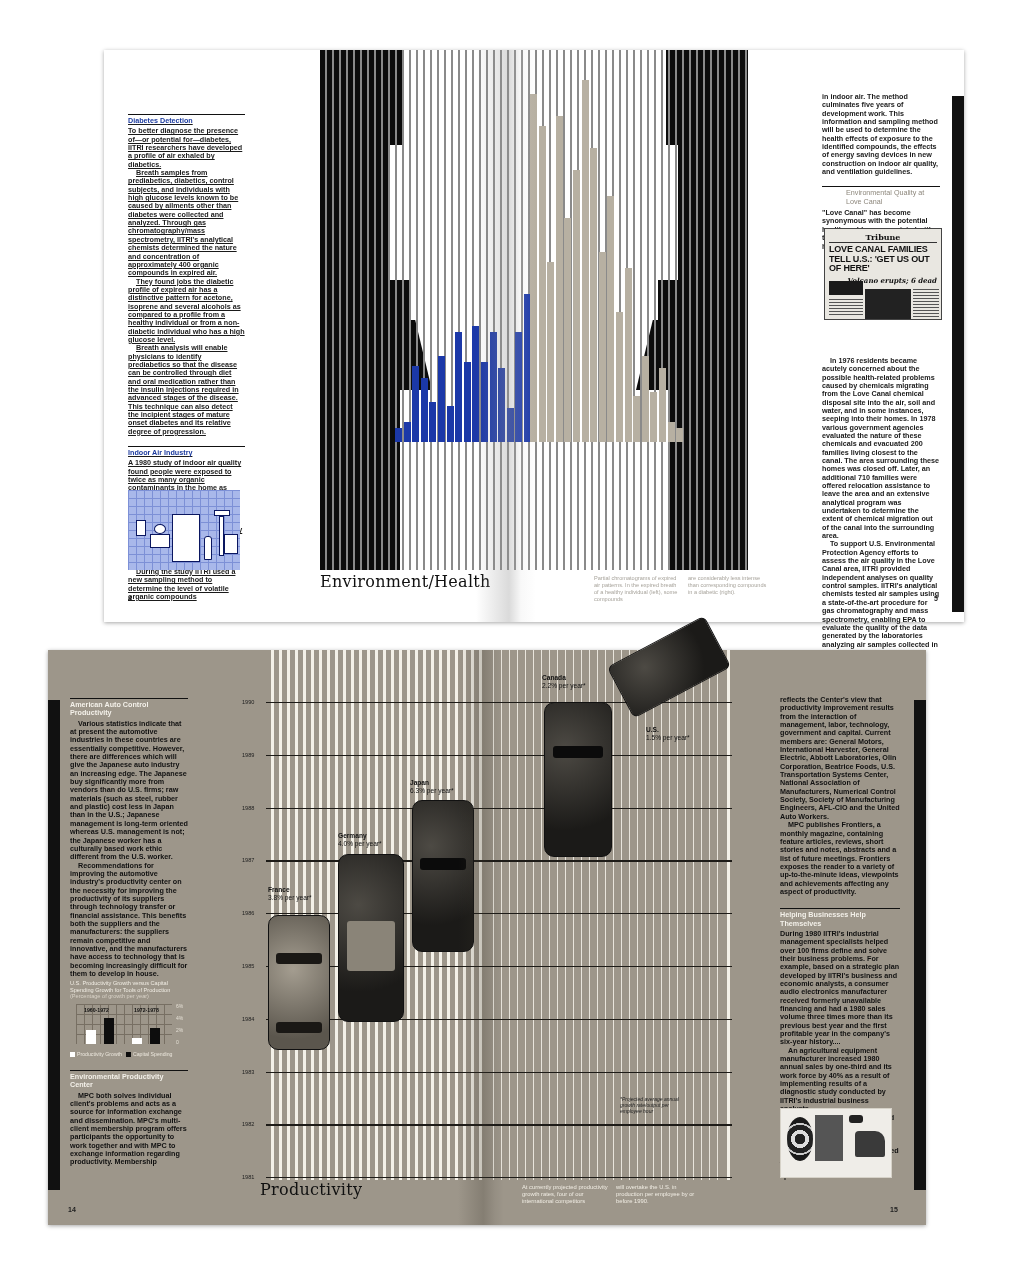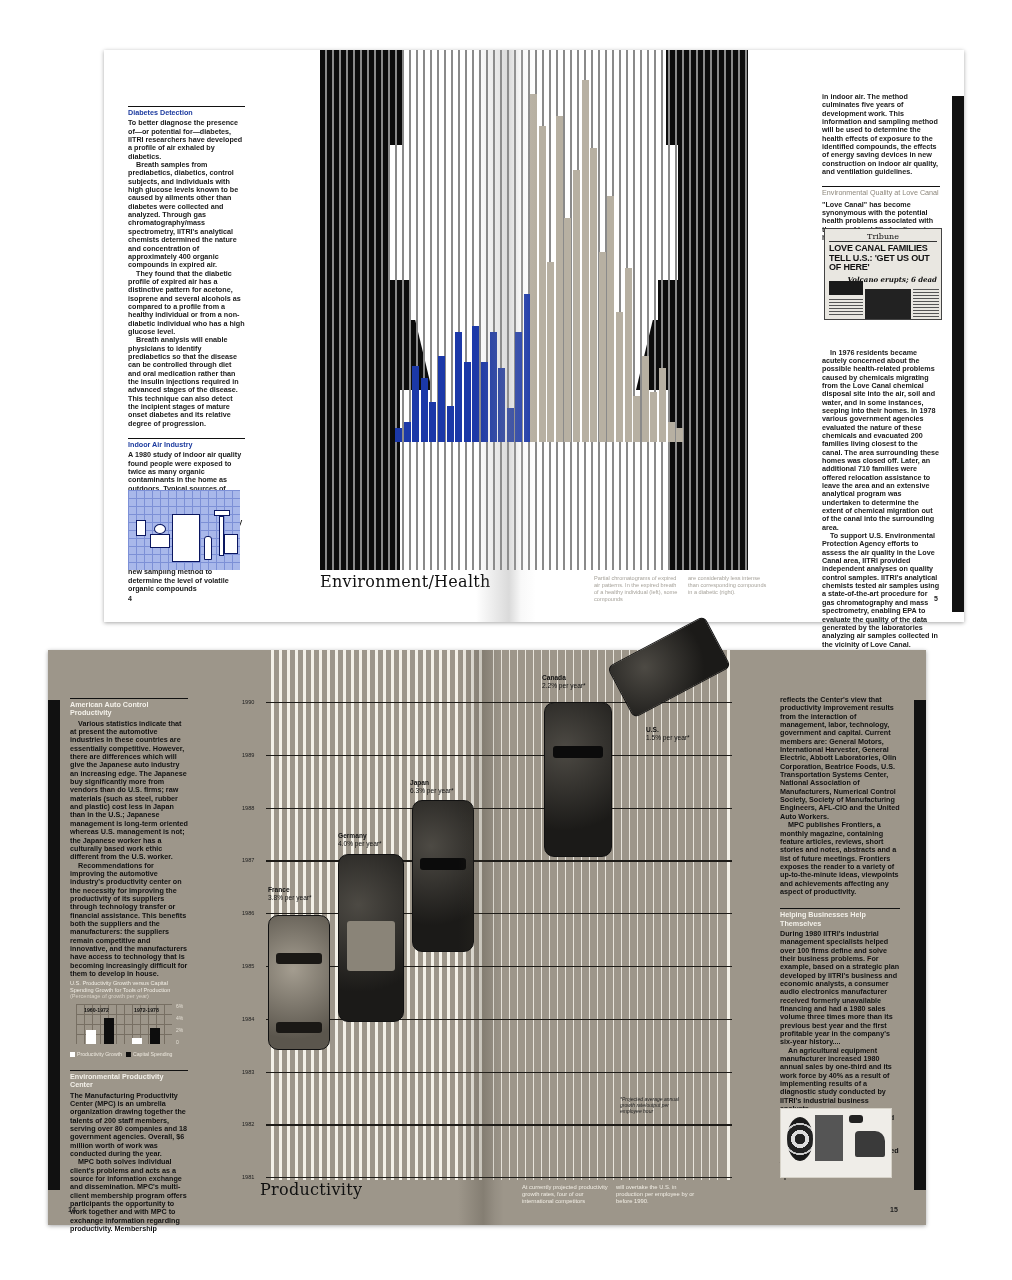--- a/index.html
+++ b/index.html
@@ -10,37 +10,37 @@
   .spread1 { position: absolute; left: 104px; top: 50px; width: 860px; height: 572px;
     background: #fff; box-shadow: 0 1px 4px rgba(0,0,0,0.35); }
   .spread1 .gutter { position: absolute; left: 372px; top: 0; width: 60px; height: 572px;
     background: linear-gradient(to right, rgba(255,255,255,0) 0%, rgba(150,150,150,0.35) 55%, rgba(210,210,210,0.15) 75%, rgba(255,255,255,0) 100%); pointer-events: none; }
 
   .col { position: absolute; font-size: 7.2px; line-height: 8.35px; font-weight: bold; color: #1a1a1a; }
   .col p { text-indent: 0; }
   .col p.ind { text-indent: 8px; }
   .col .rule { border-top: 1.4px solid #111; margin-bottom: 2px; }
   .col .head-blue { color: #1b3a9e; font-size: 7.2px; margin-bottom: 2px; }
-  .col .head-grey { color: #8d877c; font-size: 7.2px; margin-bottom: 3px; font-weight: normal; }
+  .col .head-grey { color: #8d877c; font-size: 7.2px; margin-bottom: 3px; font-weight: normal; margin-left: 24px; }
   .col .gap { height: 10px; }
 
-  .left-col1 { left: 24px; top: 56px; width: 117px; }
+  .left-col1 { left: 24px; top: 64px; width: 117px; text-decoration: underline; }
   .right-col1 { left: 718px; top: 43px; width: 118px; }
 
   .blackbar { position: absolute; background: #111; }
 
   .illus { position: absolute; left: 24px; top: 440px; width: 112px; height: 80px;
     background-color: #a9b8ea;
     background-image: linear-gradient(#7d90d6 1px, transparent 1px), linear-gradient(90deg, #7d90d6 1px, transparent 1px);
     background-size: 8px 8px; }
   .illus .obj { position: absolute; border: 1.5px solid #0a1660; background: #fff; }
 
   .newsclip { position: absolute; left: 720px; top: 178px; width: 118px; height: 92px;
     background: #e9e7e1; border: 1px solid #444; padding: 3px 4px; }
-  .newsclip .masthead { font-family: "DejaVu Serif", serif; font-size: 8px; font-weight: normal; text-align: center; border-bottom: 1px solid #333; }
+  .newsclip .masthead { font-family: "DejaVu Serif", serif; font-size: 8px; font-weight: bold; text-align: center; border-bottom: 1px solid #333; }
   .newsclip .headline { font-size: 9px; line-height: 9.5px; font-weight: bold; letter-spacing: -0.2px; margin-top: 2px; color: #111; }
   .newsclip .sub { font-family: "DejaVu Serif", serif; font-style: italic; font-size: 7px; font-weight: bold; text-align: right; margin-top: 2px; }
   .newsclip .photo { position: absolute; left: 4px; top: 52px; width: 34px; height: 14px; background: #1a1a1a; }
   .newsclip .photo2 { position: absolute; left: 40px; top: 60px; width: 46px; height: 30px; background: #222; }
   .newsclip .txt { position: absolute; background: repeating-linear-gradient(#555 0 1px, transparent 1px 3px); }
 
   .figure1 { position: absolute; left: 216px; top: 0; width: 428px; height: 520px; overflow: hidden; background: #fff; }
   .figure1 .stripes { position: absolute; inset: 0;
     background: repeating-linear-gradient(90deg, transparent 0 5px, #8a8a8a 5px 7px); }
   .silhouette { position: absolute; background: #0c0c0c; }
@@ -94,21 +94,21 @@
 </head>
 <body>
 
 <div class="spread1">
 
   <div class="col left-col1">
     <div class="rule"></div>
     <div class="head-blue">Diabetes Detection</div>
     <p>To better diagnose the presence of—or potential for—diabetes, IITRI researchers have developed a profile of air exhaled by diabetics.</p>
     <p class="ind">Breath samples from prediabetics, diabetics, control subjects, and individuals with high glucose levels known to be caused by ailments other than diabetes were collected and analyzed. Through gas chromatography/mass spectrometry, IITRI's analytical chemists determined the nature and concentration of approximately 400 organic compounds in expired air.</p>
-    <p class="ind">They found that the diabetic profile of expired air has a distinctive pattern for acetone, isoprene and several alcohols as compared to a profile from a healthy individual or from a non-diabetic individual who has a high glucose level.</p>
+    <p class="ind">They found jobs the diabetic profile of expired air has a distinctive pattern for acetone, isoprene and several alcohols as compared to a profile from a healthy individual or from a non-diabetic individual who has a high glucose level.</p>
     <p class="ind">Breath analysis will enable physicians to identify prediabetics so that the disease can be controlled through diet and oral medication rather than the insulin injections required in advanced stages of the disease. This technique can also detect the incipient stages of mature onset diabetes and its relative degree of progression.</p>
     <div class="gap"></div>
     <div class="rule"></div>
     <div class="head-blue">Indoor Air Industry</div>
     <p>A 1980 study of indoor air quality found people were exposed to twice as many organic contaminants in the home as outdoors. Typical sources of indoor air contamination are: paint and varnishes, food, personal care and home repair products, gas appliances and dry cleaning chemicals. Concentration levels, however, were well below dangerous levels.</p>
     <p class="ind">During the study IITRI used a new sampling method to determine the level of volatile organic compounds</p>
   </div>
 
   <div class="illus">
     <div class="obj" style="left:8px;top:30px;width:10px;height:16px;"></div>
@@ -238,21 +238,20 @@
       <div class="ytick" style="top:24px;">2%</div>
       <div class="ytick" style="top:36px;">0</div>
     </div>
     <div class="mini-legend">
       <span><span class="sw" style="background:#fff;"></span><span>Productivity Growth</span></span>
       <span><span class="sw" style="background:#0d0d0d;"></span><span>Capital Spending</span></span>
     </div>
     <div style="height:12px;"></div>
     <div class="rule"></div>
     <div class="head-white">Environmental Productivity Center</div>
-    <p>The Manufacturing Productivity Center (MPC) is an umbrella organization drawing together the talents of 200 staff members, serving over 80 companies and 18 government agencies. Overall, $6 million worth of work was conducted during the year.</p>
     <p class="ind">MPC both solves individual client's problems and acts as a source for information exchange and dissemination. MPC's multi-client membership program offers participants the opportunity to work together and with MPC to exchange information regarding productivity. Membership</p>
   </div>
 
   <div class="pagenum" style="left:20px;top:556px;">14</div>
 
   <div class="prod-chart">
     <div class="stripes"></div>
     <div class="stripes-thin"></div>
     <div id="year-lines">
         <div class="hline" style="top: 52px;"></div>

